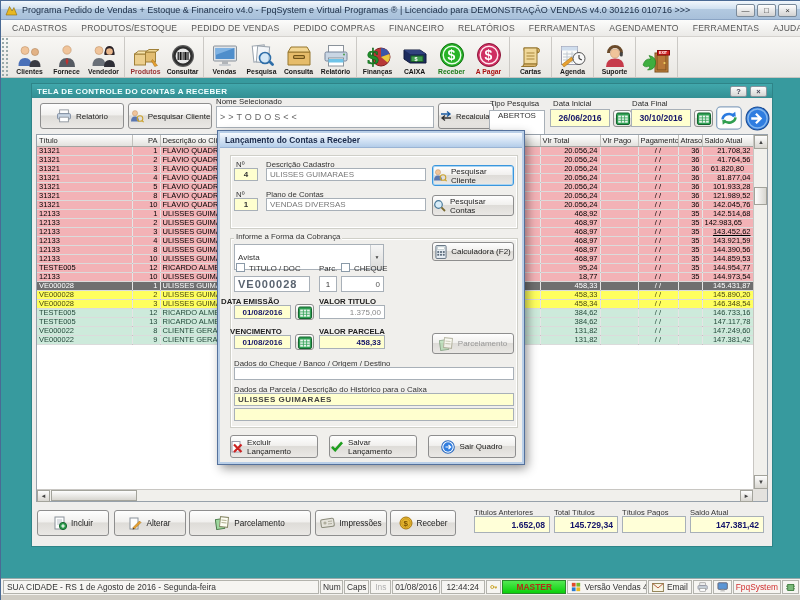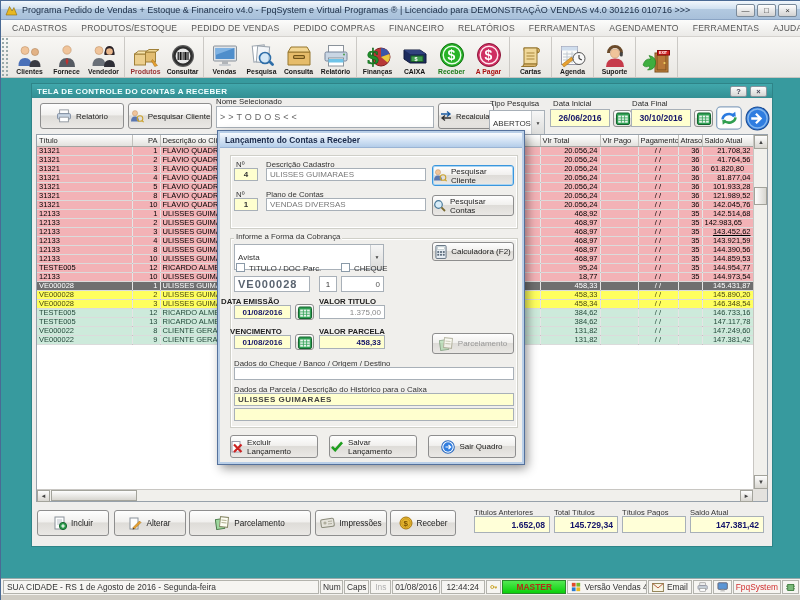--- a/index.html
+++ b/index.html
@@ -59,21 +59,21 @@
   .combo .cv { flex:1; padding:0 3px; overflow:hidden; white-space:nowrap; }
   .combo .ca { width:13px; align-self:stretch; border-left:1px solid #c8ccd0;
     background:linear-gradient(#f6f6f6,#dcdcda); display:flex; align-items:center; justify-content:center; font-size:5px; color:#444; }
 
   .c-relatorio { left:8px; top:19px; width:84px; height:26px; }
   .c-pesqcli  { left:96px; top:19px; width:84px; height:26px; }
   .lbl-nome { left:184px; top:13px; }
   .inp-nome { left:184px; top:22px; width:218px; height:22px; color:#666; letter-spacing:3px; font-size:9px; }
   .c-recalc { left:406px; top:19px; width:56px; height:26px; font-size:7.6px; }
   .lbl-tipo { left:458px; top:15px; }
-  .sel-tipo { left:457px; top:26px; width:56px; height:26px; }
+  .sel-tipo { left:457px; top:26px; width:56px; height:26px;flex-direction:column; }
   .lbl-di { left:521px; top:15px; }
   .inp-di { left:518px; top:25px; width:60px; height:18px; justify-content:center; font-size:8.6px; }
   .cal-di { left:581px; top:26px; width:19px; height:17px; }
   .lbl-df { left:600px; top:15px; }
   .inp-df { left:599px; top:25px; width:60px; height:18px; justify-content:center; font-size:8.6px; }
   .cal-df { left:662px; top:26px; width:19px; height:17px; }
   .b-refresh { left:684px; top:22px; width:26px; height:24px; padding:0; border:none; background:none; }
   .b-next { left:713px; top:22px; width:25px; height:25px; padding:0; border:none; background:none; }
 
   
@@ -875,21 +875,21 @@
                 <rect x="5.5" y="9.5" width="2" height="2"></rect>
                 <rect x="8.5" y="9.5" width="2" height="2"></rect>
               </g>
             </svg>
           </span>
         <span>Calculadora (F2)</span>
       </div>
 
       <span class="chk" style="left:16px;top:130px"></span>
       <span class="plabel" style="left:29px;top:131px">TITULO / DOC</span>
-      <span class="plabel" style="left:83px;top:131px">Parc.</span>
+      <span class="plabel" style="left:99px;top:131px">Parc.</span>
       <span class="chk" style="left:121px;top:130px"></span>
       <span class="plabel" style="left:134px;top:131px">CHEQUE</span>
       <div class="field d-fld-big" style="left:14px;top:143px;width:76px;height:16px">VE000028</div>
       <div class="field" style="left:99px;top:143px;width:18px;height:16px;justify-content:center">1</div>
       <div class="field" style="left:121px;top:143px;width:43px;height:16px;justify-content:flex-end;color:#555">0</div>
 
       <span class="plabel b" style="left:1px;top:164px">DATA EMISSÃO</span>
       <span class="plabel b" style="left:99px;top:164px">VALOR TITULO</span>
       <div class="field yellow bold-navy" style="left:14px;top:172px;width:57px;height:14px;justify-content:center">01/08/2016</div>
       <div class="btn" style="left:75px;top:171px;width:19px;height:16px">

